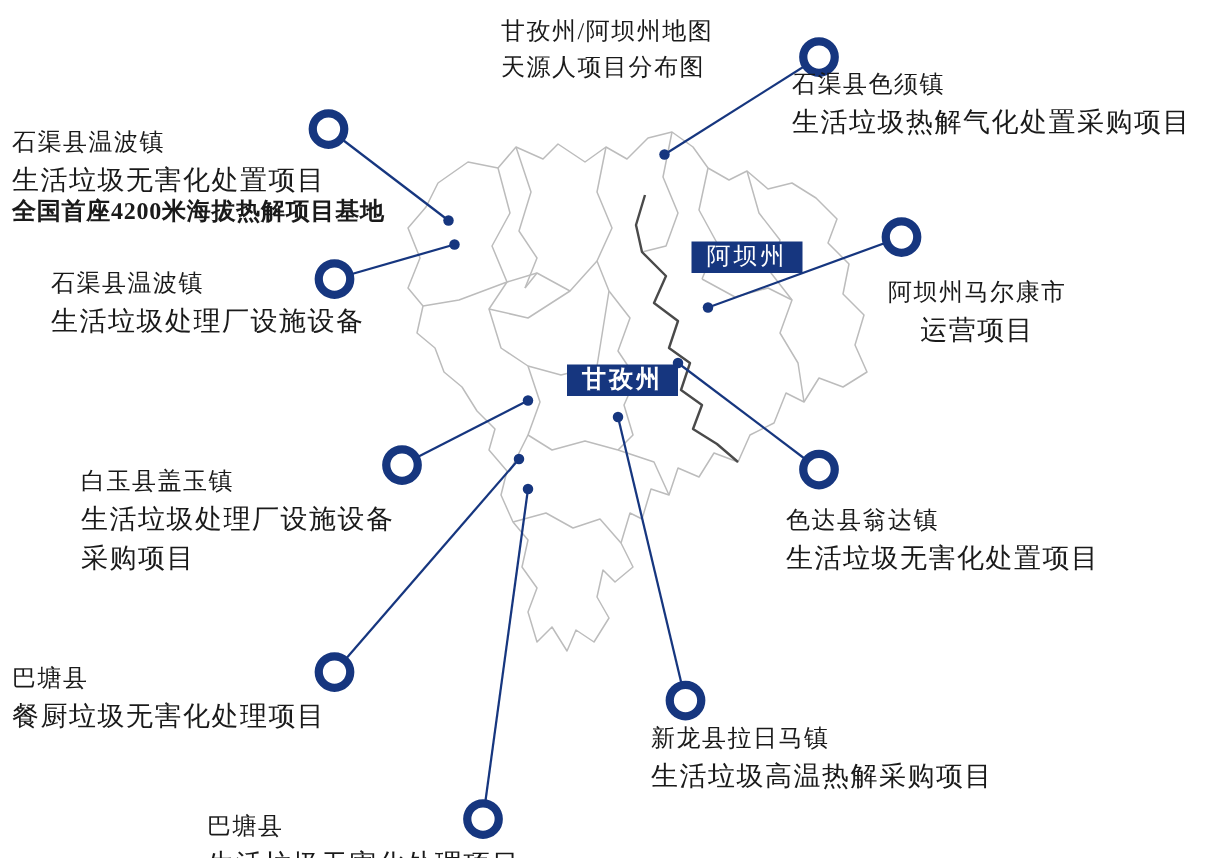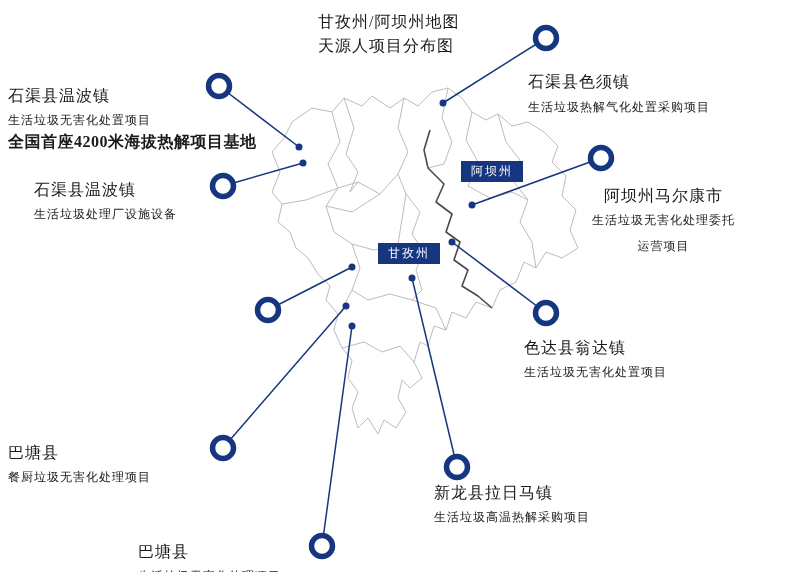--- a/index.html
+++ b/index.html
@@ -8,29 +8,29 @@
   .stage { position:relative; width:808px; height:572px; overflow:hidden; background:#fff; }
   svg.layer { position:absolute; left:0; top:0; }
 
   .map-line { fill:none; stroke:#bcbcbc; stroke-width:1; stroke-linejoin:round; }
   .map-dark { fill:none; stroke:#4a4a4a; stroke-width:1.6; stroke-linejoin:round; }
   .conn     { stroke:var(--accent,#16367F); stroke-width:1.5; }
   .ring     { fill:#ffffff; stroke:var(--accent,#16367F); stroke-width:5.5; }
   .dot      { fill:var(--accent,#16367F); }
 
   .title-block { position:absolute; left:318px; top:10px; }
-  .title-line { font-size:16px; line-height:24px; letter-spacing:1px; }
+  .title-line { font-size:16px; line-height:24px; letter-spacing:1px;margin-left:16px; }
 
   .callout { position:absolute; white-space:nowrap; }
   .c-line1 { font-size:16px; line-height:23px; letter-spacing:1px; }
-  .c-line2 { font-size:12px; line-height:26px; letter-spacing:1px; }
+  .c-line2 { font-size:18px; line-height:26px; letter-spacing:1px; }
   .c-note  { font-size:16px; font-weight:bold; line-height:17px; letter-spacing:0.5px; }
 
   .badge { position:absolute; background:var(--accent,#16367F); color:#ffffff;
-           font-size:12px; line-height:15px; padding:3px 10px; letter-spacing:2px; }
+           font-size:16px; line-height:15px; padding:3px 10px; letter-spacing:2px; }
 </style>
 </head>
 <body>
 
 <div class="stage">
 
   <svg class="layer" width="808" height="572" viewBox="0 0 808 572">
 
     <g>
       <path class="map-line" d="M292,122 L312,108 L332,112 L344,98 L362,106 L372,96 L390,108 L404,98 L418,106 L432,92 L448,88 L462,98 L472,112 L486,120 L498,114 L512,126 L528,122 L544,132 L558,146 L552,162 L566,176 L562,196 L576,210 L570,230 L578,248 L562,258 L546,252 L536,268 L524,262 L516,282 L500,290 L492,308 L476,302 L466,318 L452,312 L446,330 L434,326 L428,346 L420,342 L414,362 L422,378 L410,388 L402,380 L398,398 L406,412 L396,428 L384,420 L378,434 L368,418 L358,428 L352,408 L358,392 L348,378 L352,360 L342,348 L334,330 L338,314 L326,300 L330,286 L318,274 L308,258 L296,248 L290,232 L278,222 L282,204 L272,192 L280,172 L272,152 L284,138 Z"></path>
@@ -90,33 +90,38 @@
       <circle class="dot" cx="443" cy="103" r="3.5"></circle>
     </g>
   </svg>
 
   <div class="title-block">
     <div class="title-line">甘孜州/阿坝州地图</div>
     <div class="title-line">天源人项目分布图</div>
   </div>
 
   <div class="badge" style="left:461px; top:161px;">阿坝州</div>
-  <div class="badge" style="left:378px; top:243px;">甘孜州</div>
+  <div class="badge" style="left:378px; top:243px;font-weight:bold;">甘孜州</div>
 
   <div class="callout" style="left:8px; top:84px;">
     <div class="c-line1">石渠县温波镇</div>
     <div class="c-line2">生活垃圾无害化处置项目</div>
     <div class="c-note">全国首座4200米海拔热解项目基地</div>
   </div>
 
   <div class="callout" style="left:34px; top:178px;">
     <div class="c-line1">石渠县温波镇</div>
     <div class="c-line2">生活垃圾处理厂设施设备</div>
   </div>
 
+  <div class="callout" style="left:54px; top:310px;">
+    <div class="c-line1">白玉县盖玉镇</div>
+    <div class="c-line2">生活垃圾处理厂设施设备</div>
+    <div class="c-line2">采购项目</div>
+  </div>
 
   <div class="callout" style="left:8px; top:441px;">
     <div class="c-line1">巴塘县</div>
     <div class="c-line2">餐厨垃圾无害化处理项目</div>
   </div>
 
   <div class="callout" style="left:138px; top:540px;">
     <div class="c-line1">巴塘县</div>
     <div class="c-line2">生活垃圾无害化处理项目</div>
   </div>
@@ -126,22 +131,21 @@
     <div class="c-line2">生活垃圾高温热解采购项目</div>
   </div>
 
   <div class="callout" style="left:524px; top:336px;">
     <div class="c-line1">色达县翁达镇</div>
     <div class="c-line2">生活垃圾无害化处置项目</div>
   </div>
 
   <div class="callout" style="left:592px; top:184px;text-align:center;">
     <div class="c-line1">阿坝州马尔康市</div>
-    <div class="c-line2">生活垃圾无害化处理委托</div>
     <div class="c-line2">运营项目</div>
   </div>
 
-  <div class="callout" style="left:528px; top:72px;font-family:Liberation Mono, monospace;">
+  <div class="callout" style="left:528px; top:45px;">
     <div class="c-line1">石渠县色须镇</div>
     <div class="c-line2">生活垃圾热解气化处置采购项目</div>
   </div>
 
 </div>
 
 </body></html>

